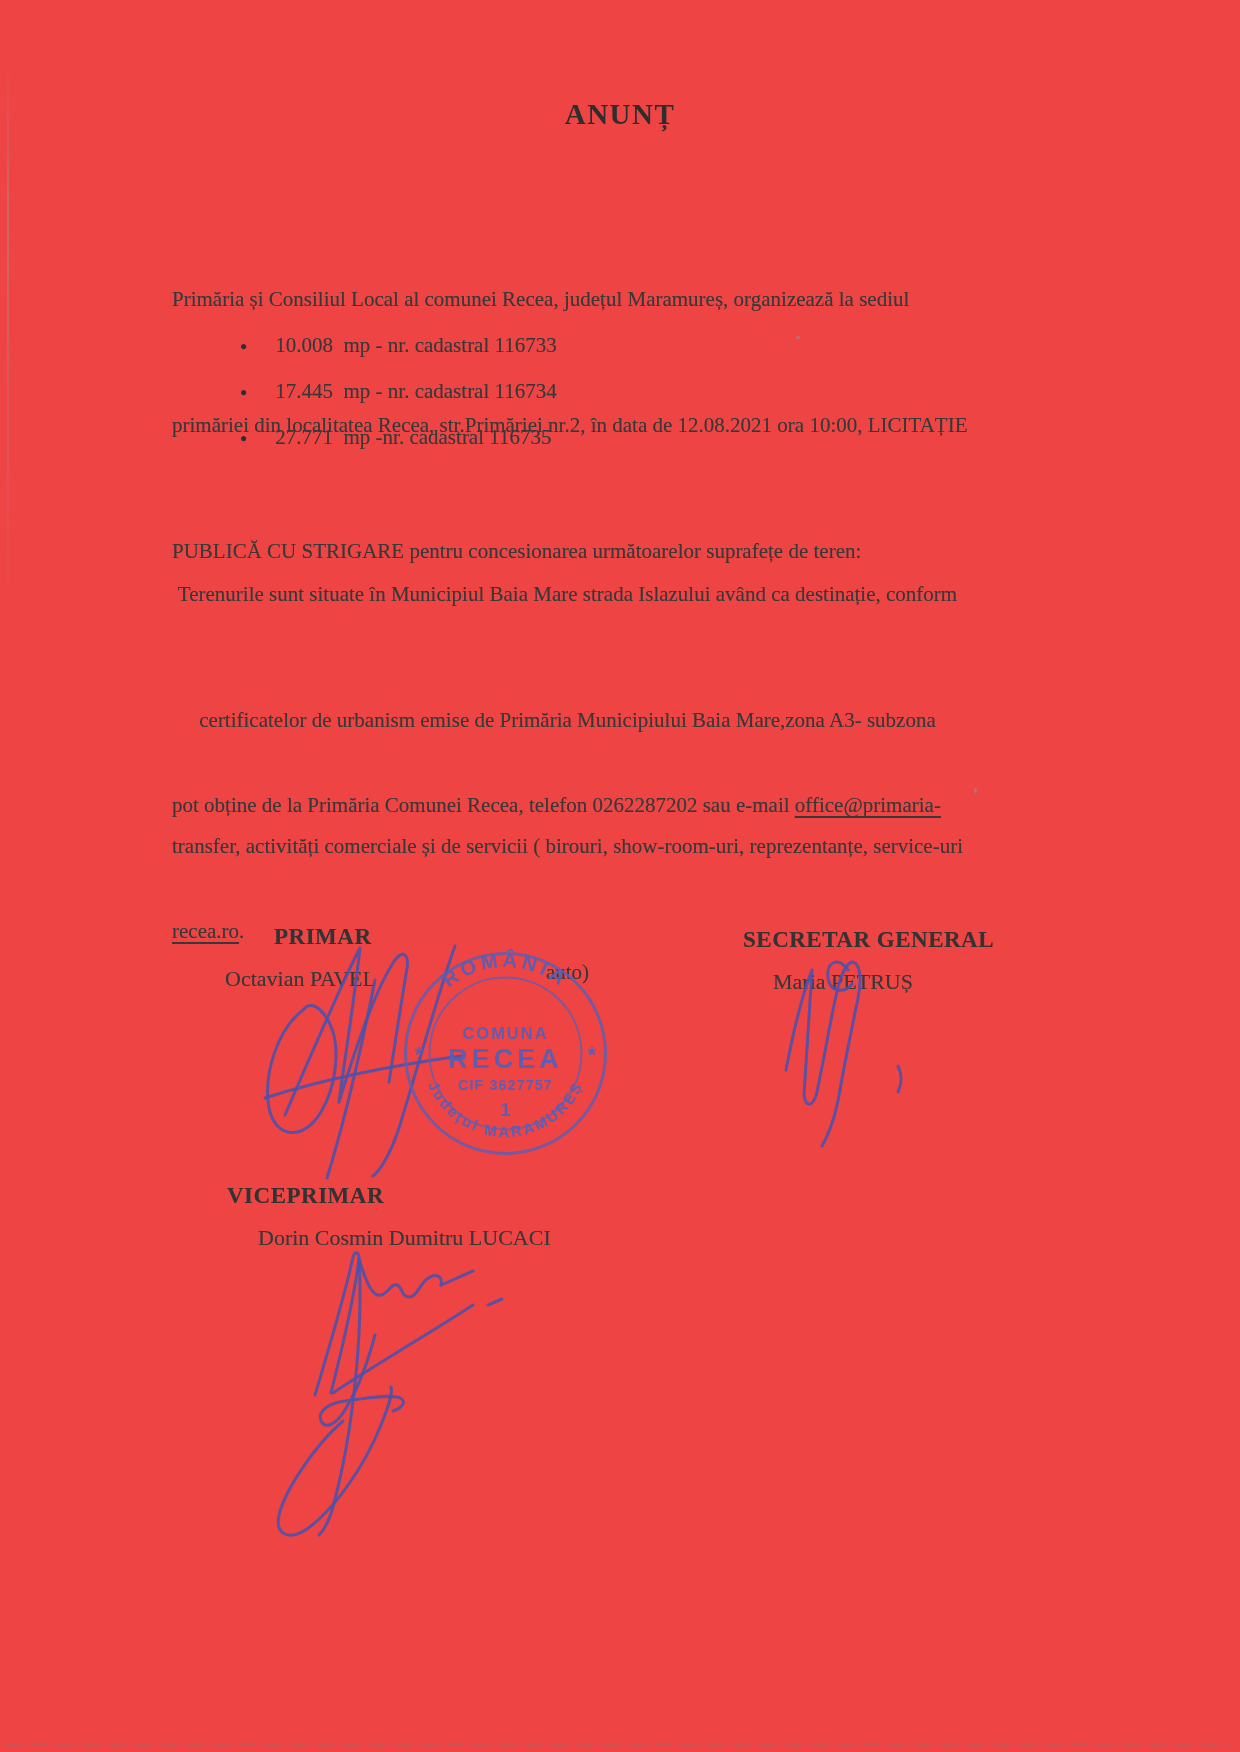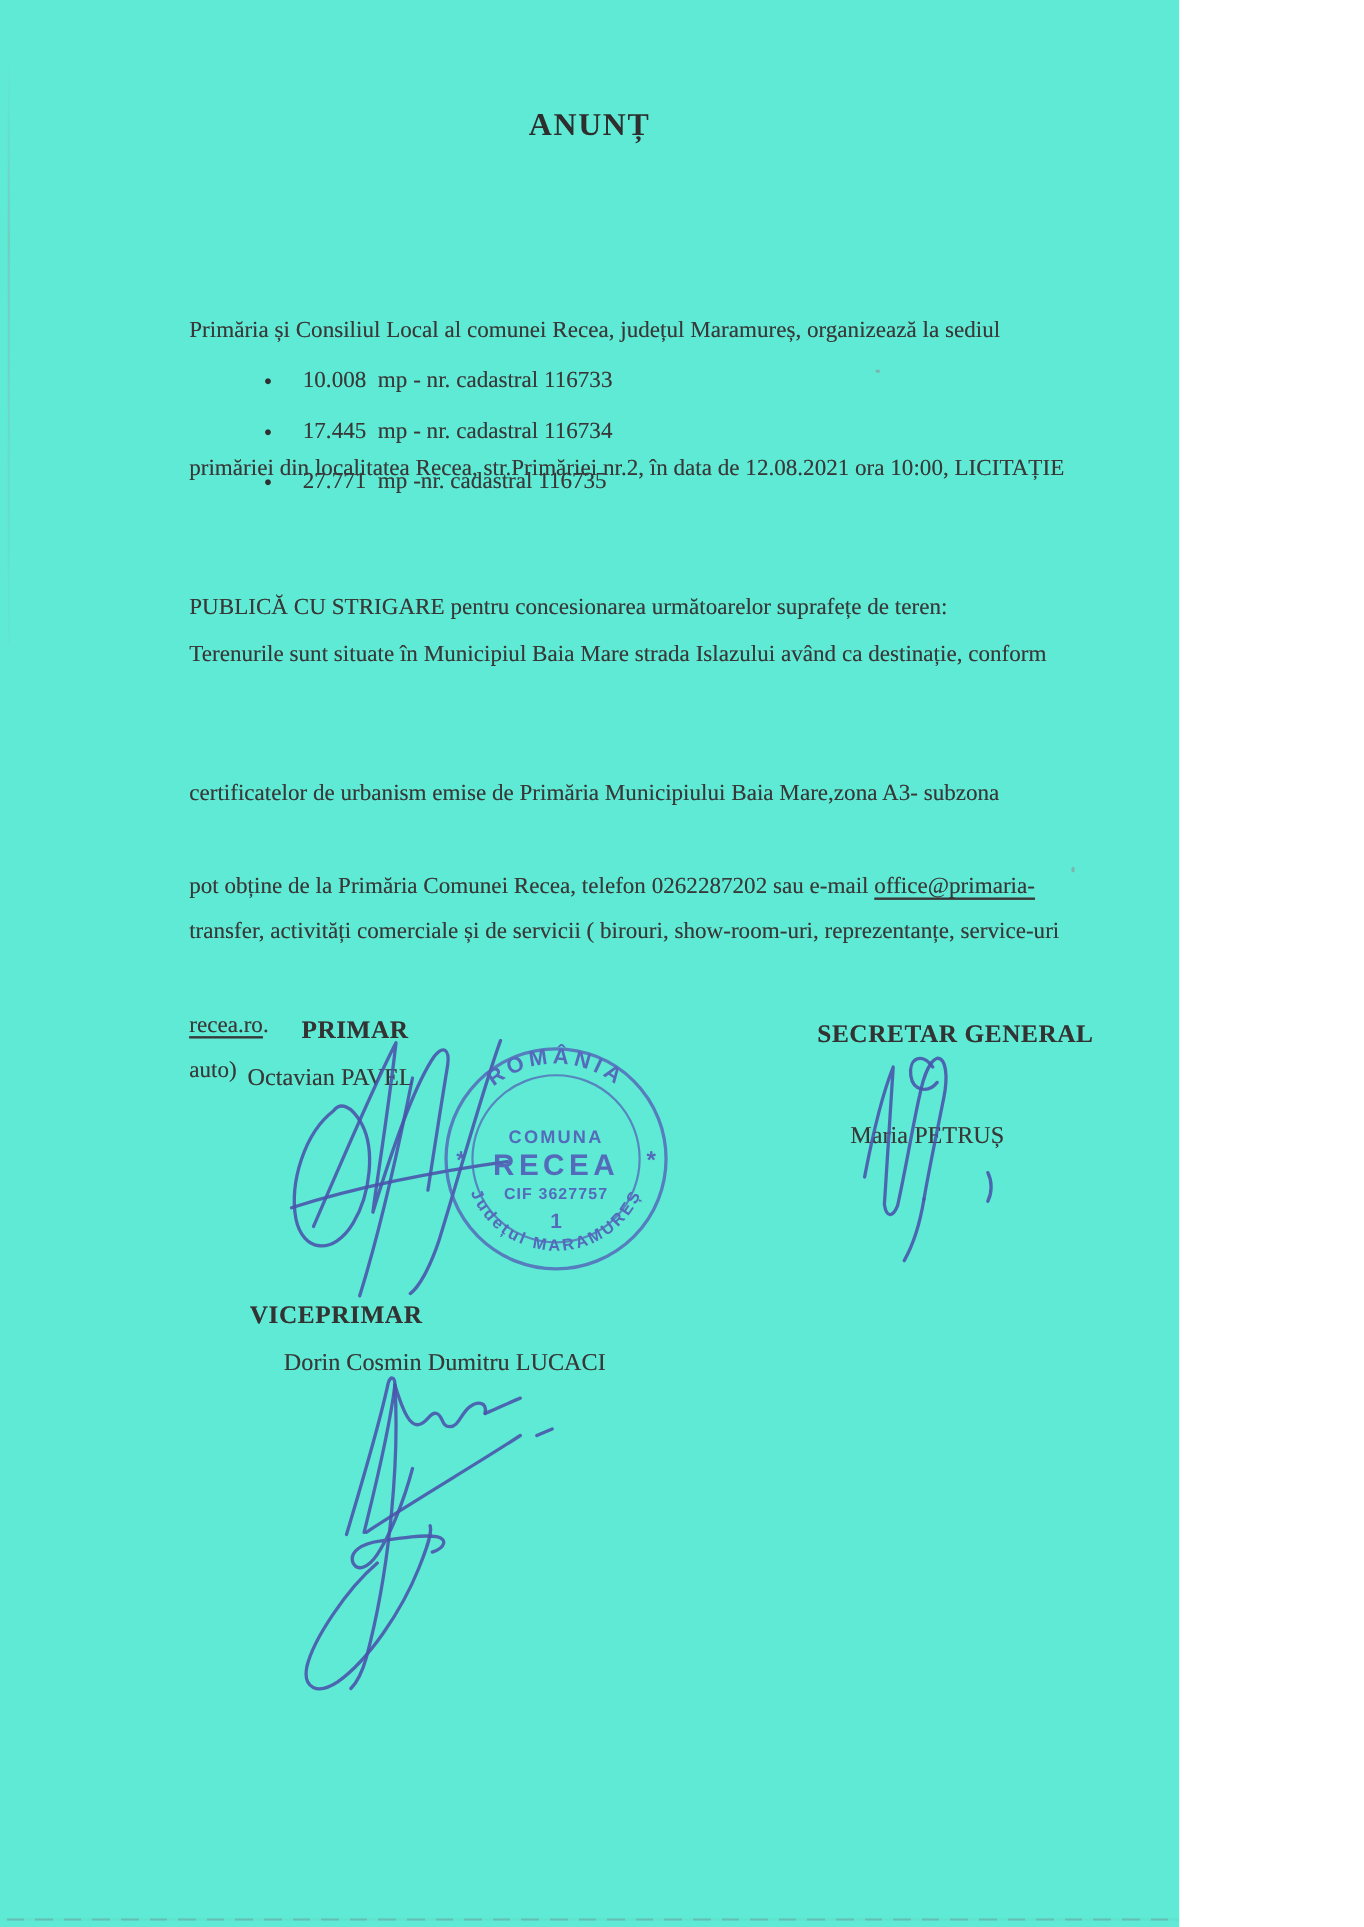--- a/index.html
+++ b/index.html
@@ -1,42 +1,42 @@
 <!DOCTYPE html>
 <html><head>
 <meta charset="utf-8">
 <style>
   html,body{margin:0;padding:0;background:#ffffff;}
   .page{
-    position:relative;width:1072px;height:1752px;background:#5eead4;overflow:hidden;
+    position:relative;width:1240px;height:1752px;background:#ef4444;overflow:hidden;
     font-family:"Liberation Serif","DejaVu Serif",serif;color:#343434;
   }
   .doc-title{
     position:absolute;top:98px;left:0;width:100%;text-align:center;
     font-size:29px;font-weight:bold;letter-spacing:1.5px;color:#2e2e2e;
   }
   .para{position:absolute;font-size:21px;line-height:42px;white-space:pre;color:#383838;
         text-shadow:0 0 .4px rgba(70,70,70,.5);}
   .b{font-weight:normal;}
   .u{text-decoration:underline;text-underline-offset:4px;text-decoration-thickness:1.5px;}
   #para1{top:194px;left:172px;}
-  #para2{top:489px;left:172px;}
+  #para2{top:489px;left:172px;text-align:center;}
   #para3{top:700px;left:172px;}
   .bullets{position:absolute;top:322px;left:240px;font-size:21px;color:#383838;
            text-shadow:0 0 .4px rgba(70,70,70,.5);}
   .bullet-row{height:46px;display:flex;align-items:center;white-space:pre;}
   .bullet-dot{font-size:12px;margin-right:28px;color:#2f2f2f;transform:translateY(1px);}
   .sig-title{position:absolute;font-size:23px;font-weight:bold;letter-spacing:.5px;
              line-height:30px;white-space:pre;color:#333;text-shadow:0 0 .4px rgba(70,70,70,.5);}
   .sig-name{position:absolute;font-size:22px;line-height:30px;white-space:pre;color:#383838;
             text-shadow:0 0 .4px rgba(70,70,70,.5);}
   #primar-title{top:922px;left:227px;margin-left:47px;}
   #primar-name{top:964px;left:225px;}
   #secretar-title{top:925px;left:743px;}
-  #secretar-name{top:1017px;left:773px;}
+  #secretar-name{top:967px;left:773px;}
   #viceprimar-title{top:1181px;left:227px;}
   #viceprimar-name{top:1223px;left:225px;margin-left:33px;}
   .ink{position:absolute;pointer-events:none;}
   .ink path{fill:none;stroke:#4a52ab;stroke-width:3;stroke-linecap:round;stroke-linejoin:round;opacity:.88;}
   #stamp{position:absolute;left:398px;top:946px;width:215px;height:215px;filter:blur(.35px);opacity:.92;}
   #stamp text{fill:#5460b8;font-family:"Liberation Sans","DejaVu Sans",sans-serif;font-weight:bold;}
   #stamp circle{fill:none;stroke:#5460b8;}
   .scanline-bottom{position:absolute;left:6px;top:1744px;width:1224px;height:2px;opacity:.55;
     background:repeating-linear-gradient(90deg,rgba(110,116,126,.65) 0 16px,rgba(110,116,126,.12) 16px 26px);}
   .scanline-left{position:absolute;left:7px;top:55px;width:2px;height:530px;

